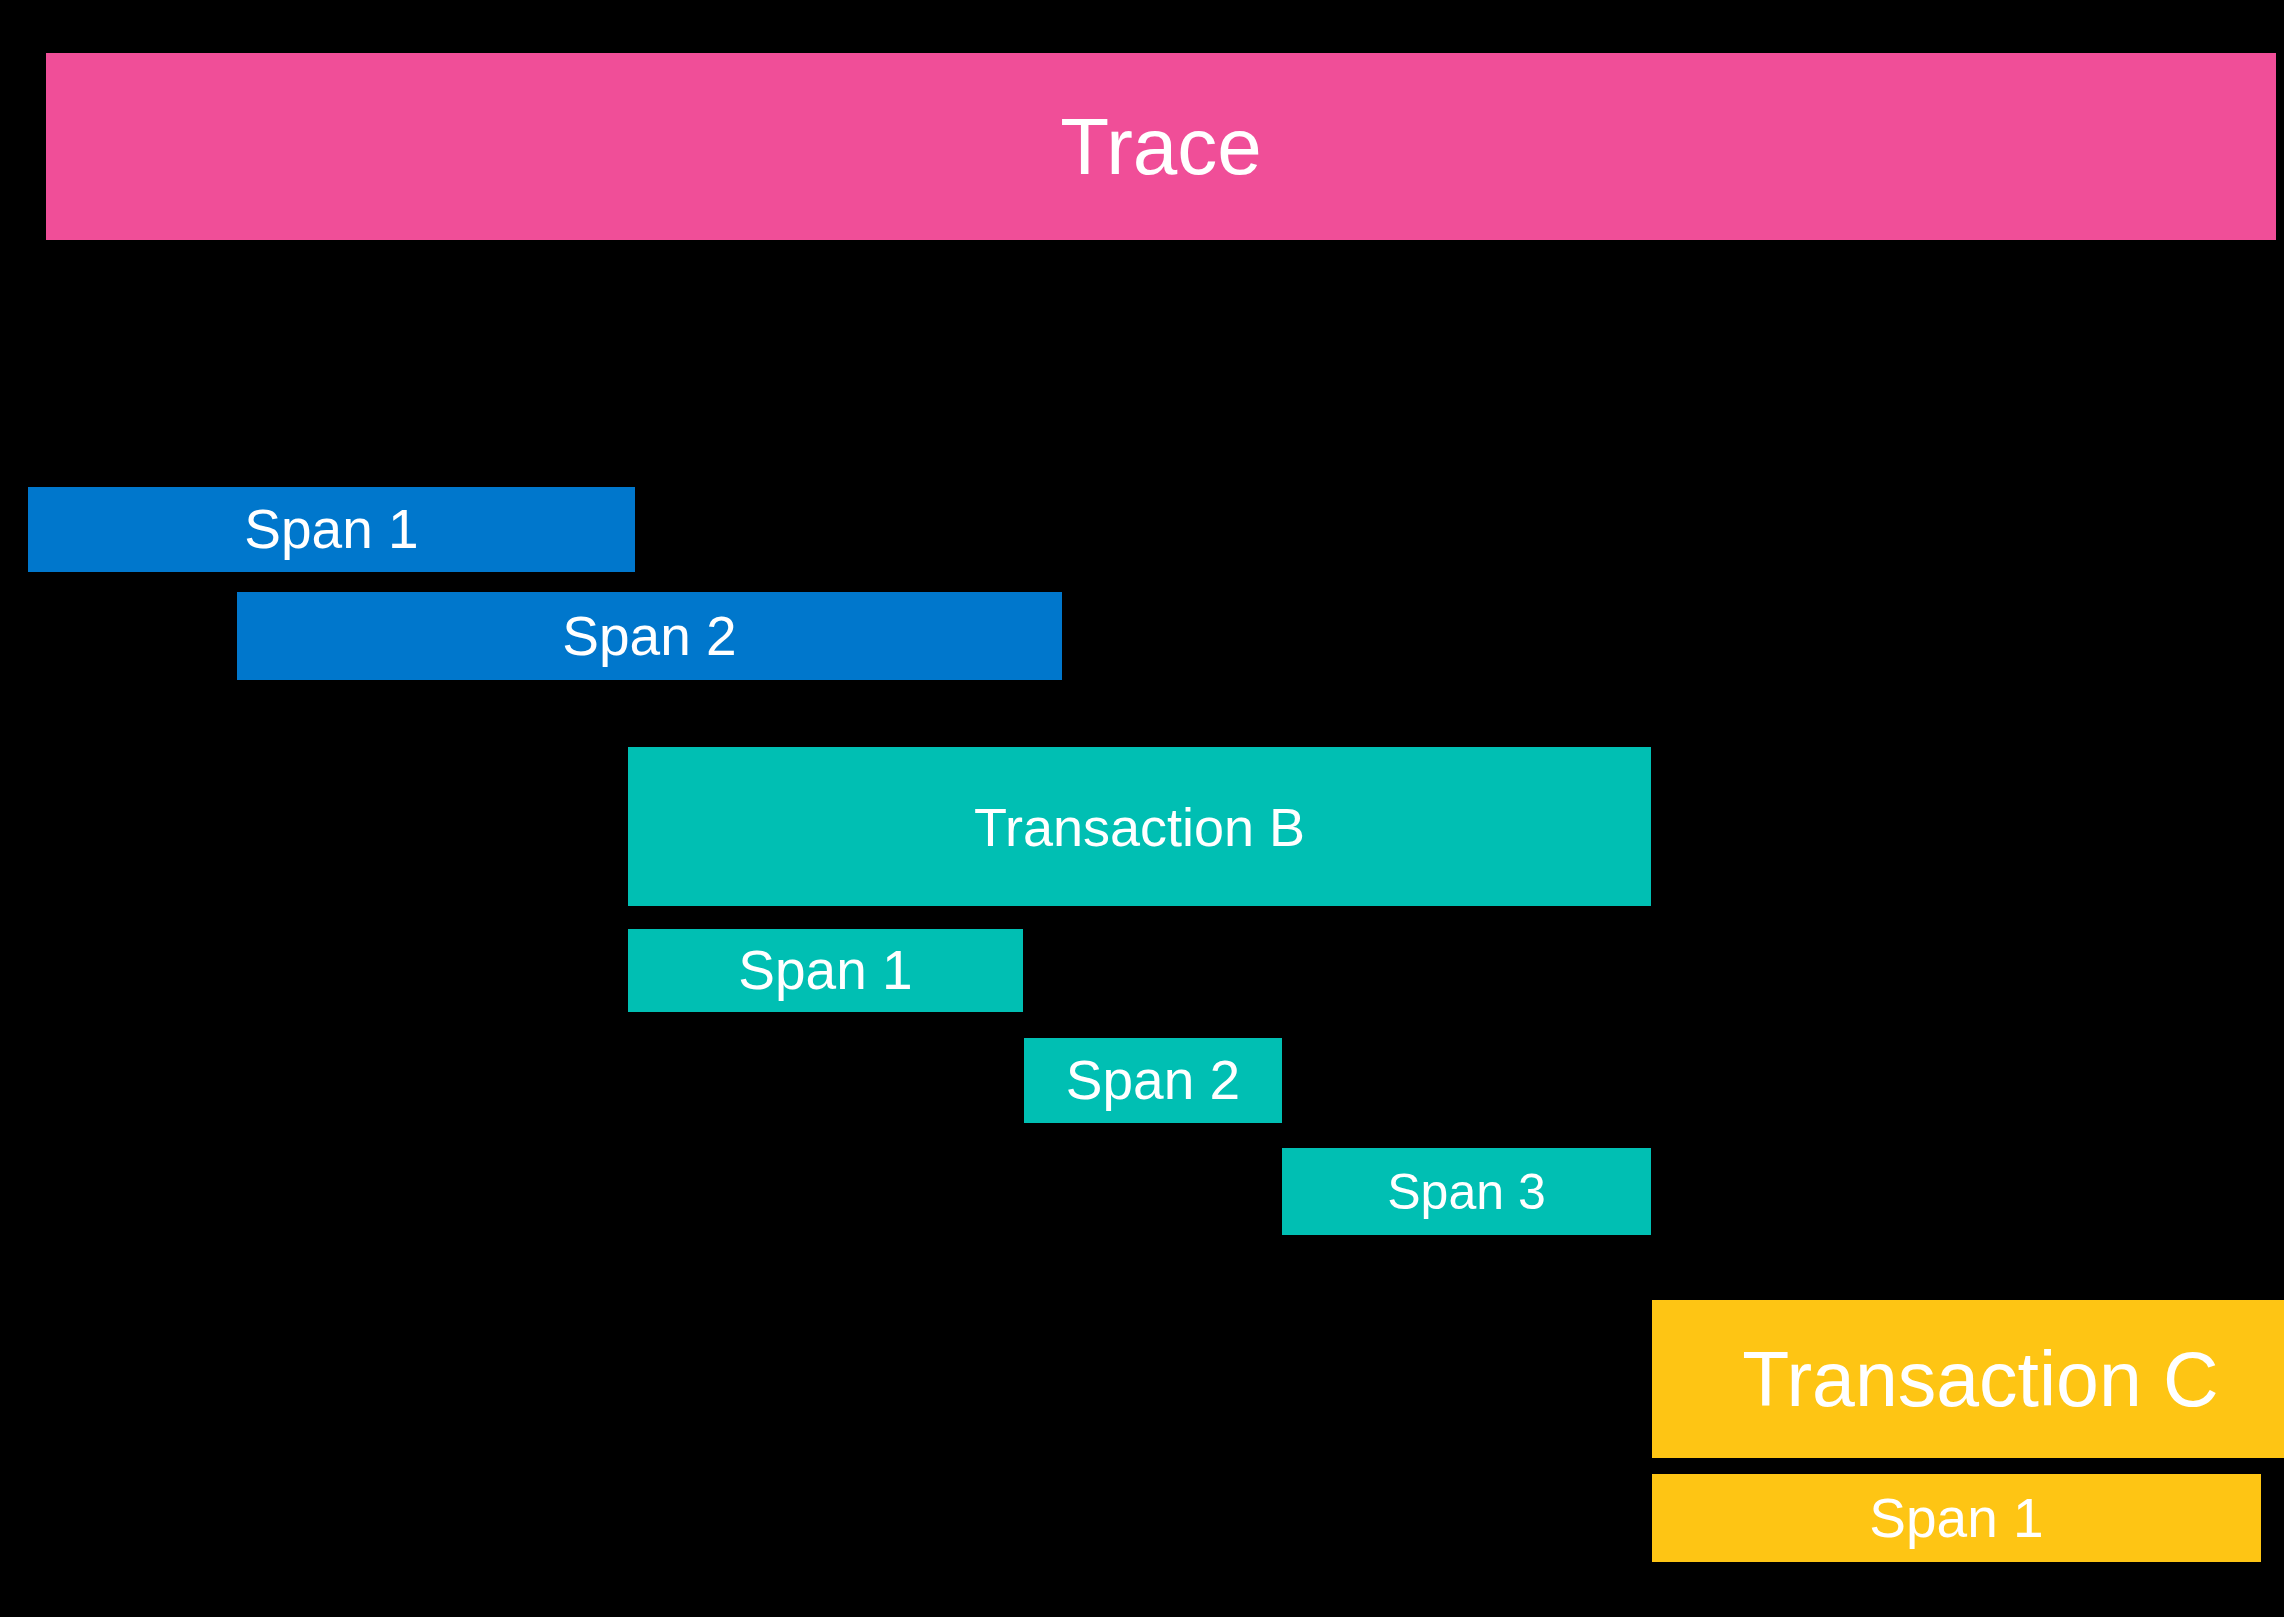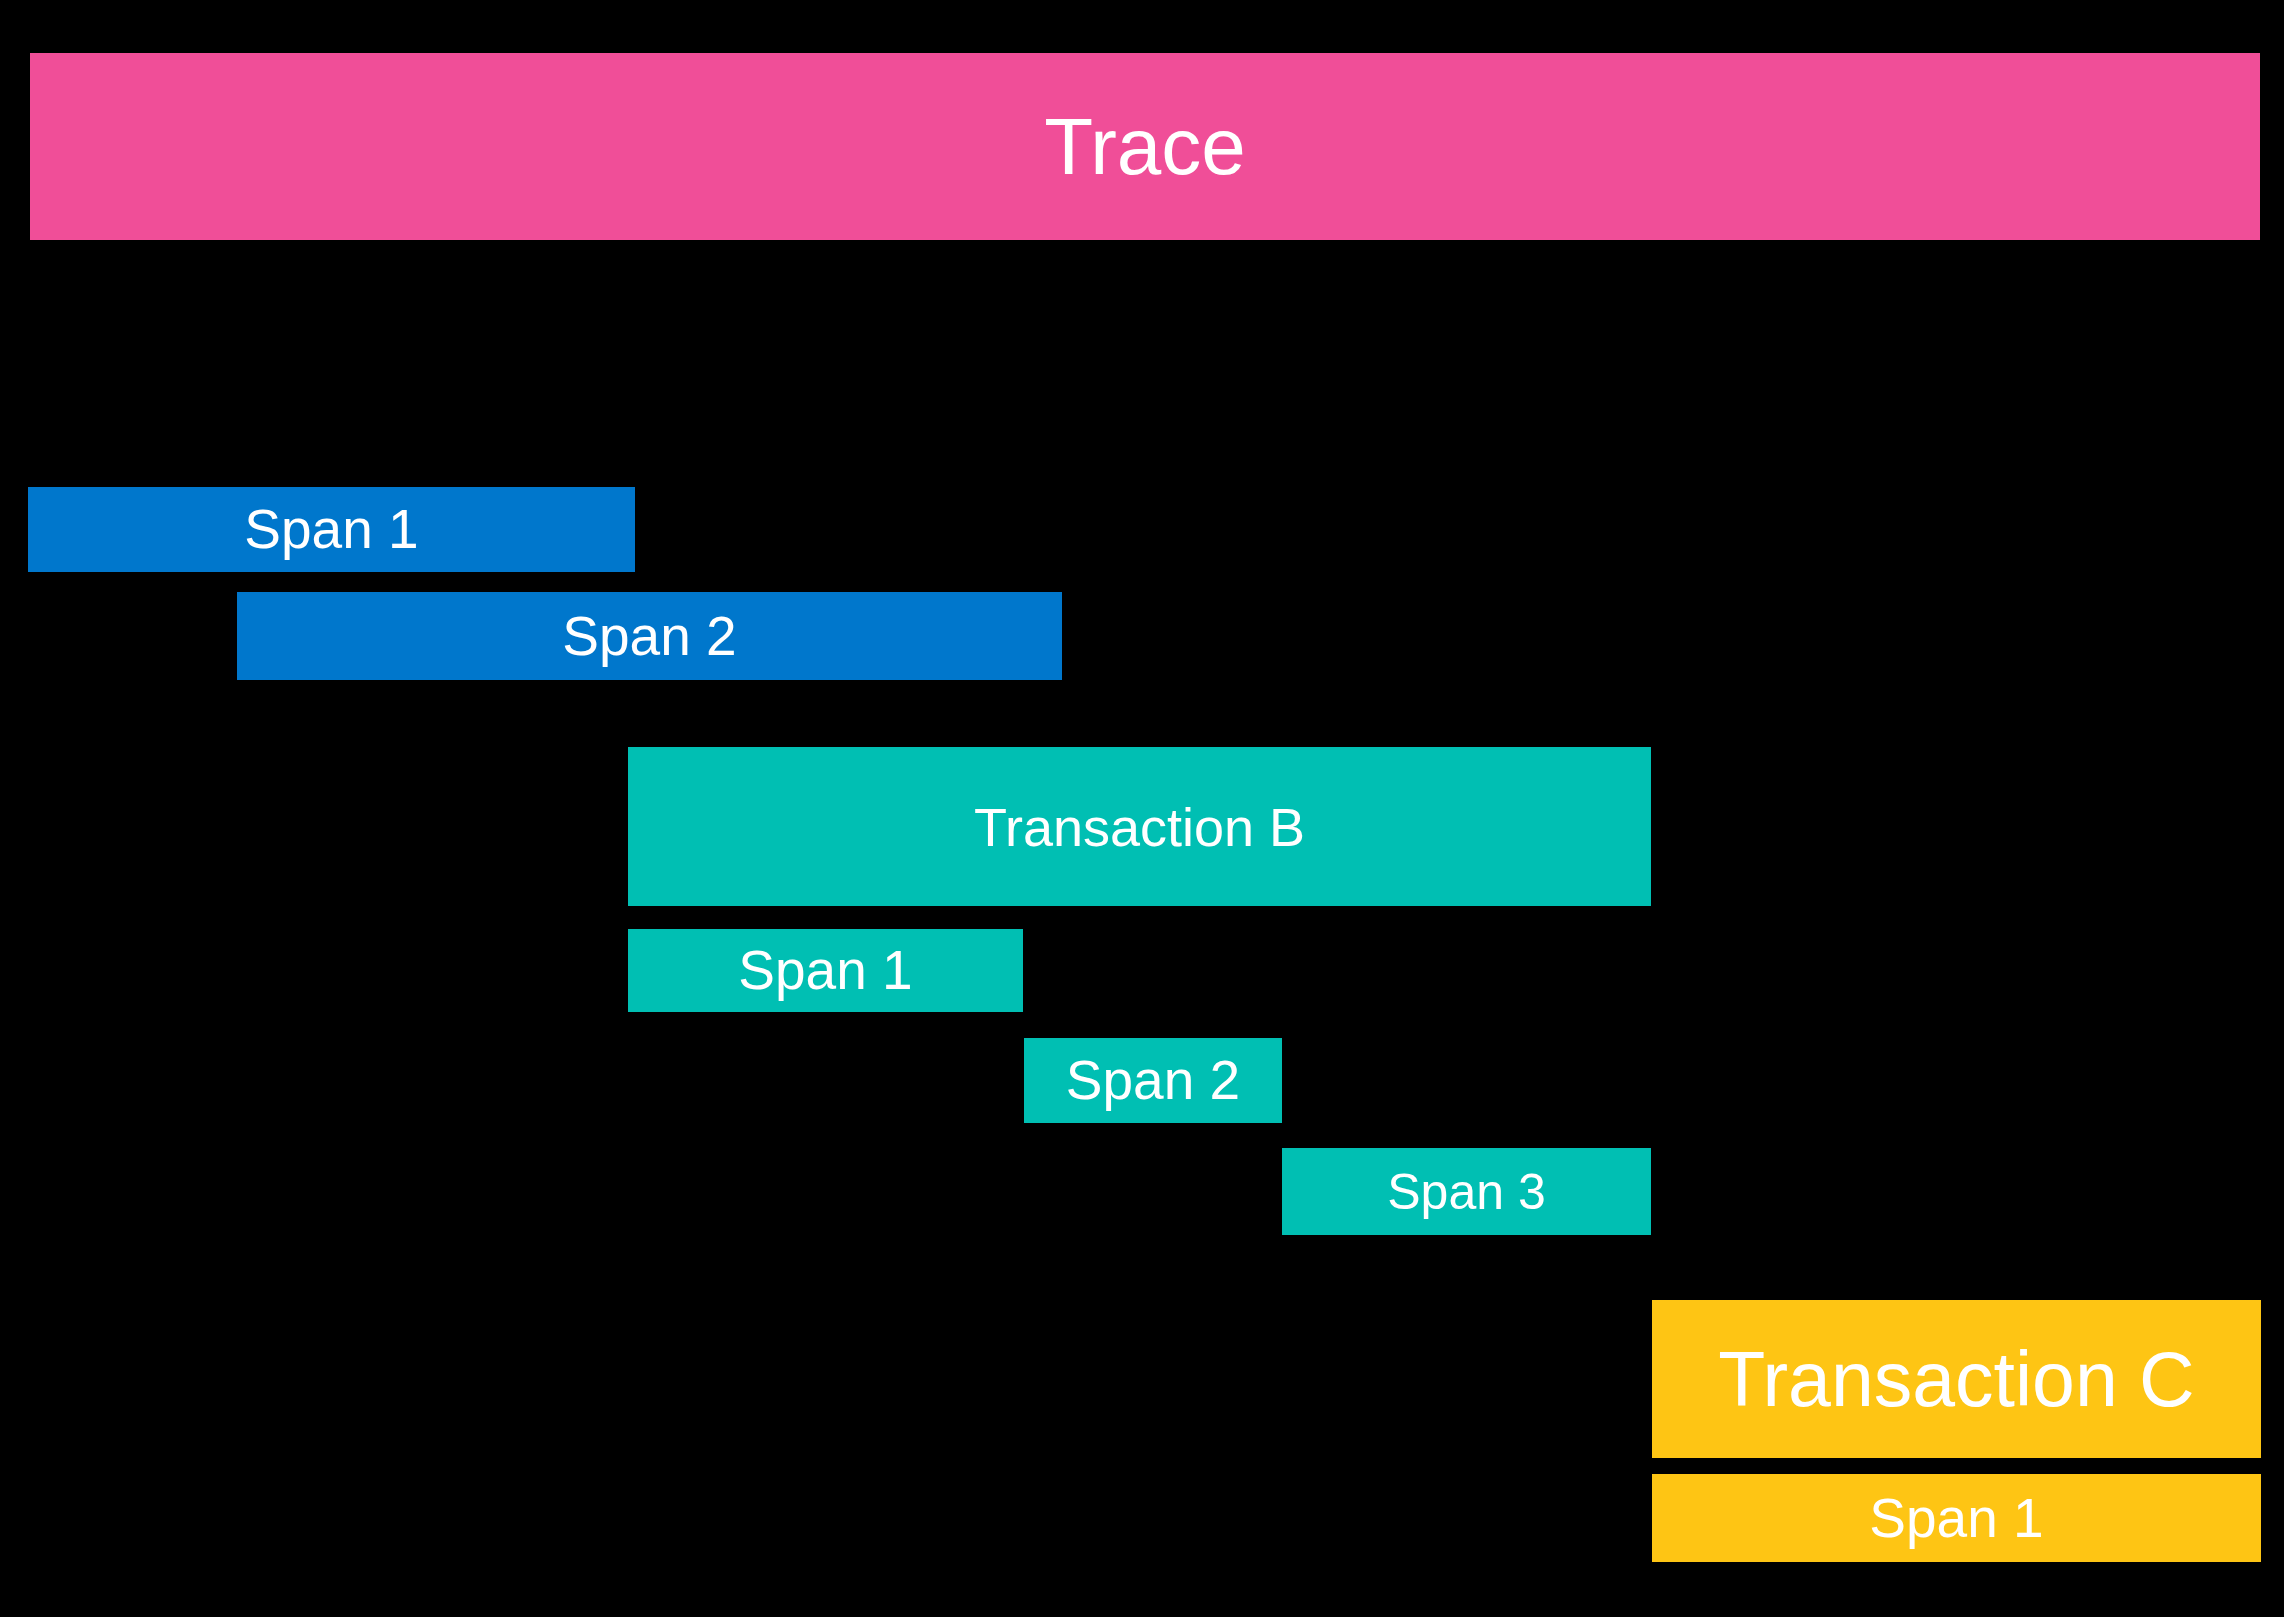--- a/index.html
+++ b/index.html
@@ -20,29 +20,29 @@
     justify-content: center;
     overflow: hidden;
   }
   .bar .label {
     color: #FFFFFF;
     font-weight: 500;
     line-height: 1;
     white-space: nowrap;
   }
   
-  #trace        { left: 30px;   top: 53px;   width: 2230px; height: 187px; font-size: 80px; }
+  #trace        { left: 46px;   top: 53px;   width: 2230px; height: 187px; font-size: 80px; }
   #tx-a         { left: 28px;   top: 307px;  width: 1033px; height: 158px; font-size: 77px;  }
   #tx-a-span-1  { left: 28px;   top: 487px;  width: 607px;  height: 85px; font-size: 55px;  }
   #tx-a-span-2  { left: 237px;  top: 592px;  width: 825px; height: 88px; font-size: 55px;  }
   #tx-b         { left: 628px;  top: 747px;  width: 1023px; height: 159px; font-size: 54px;  }
   #tx-b-span-1  { left: 628px;  top: 929px; width: 395px;  height: 83px; font-size: 55px;  }
   #tx-b-span-2  { left: 1024px; top: 1038px; width: 258px;  height: 85px; font-size: 55px;  }
   #tx-b-span-3  { left: 1282px; top: 1148px; width: 369px;  height: 87px; font-size: 50px;  }
-  #tx-c         { left: 1652px; top: 1300px; width: 609px;  height: 158px; font-size: 77px;  }
+  #tx-c         { left: 1652px; top: 1300px; width: 609px;  height: 158px; font-size: 77px; padding-left: 24px;  }
   #tx-c-span-1  { left: 1652px; top: 1474px; width: 609px;  height: 88px; font-size: 55px;  }
 </style>
 </head>
 <body>
 
 <div id="canvas" style="background-color: rgb(0, 0, 0);">
 
   <div class="bar" id="trace" style="background-color: rgb(240, 78, 152);">
     <span class="label">Trace</span>
   </div>

